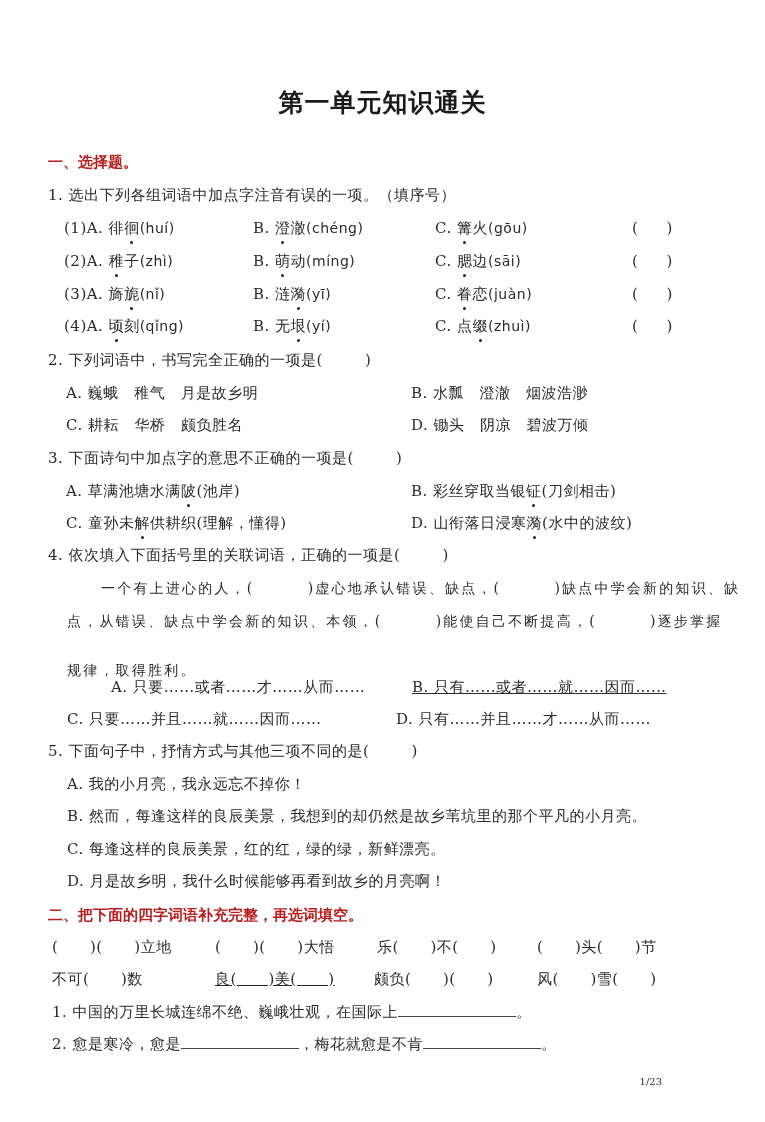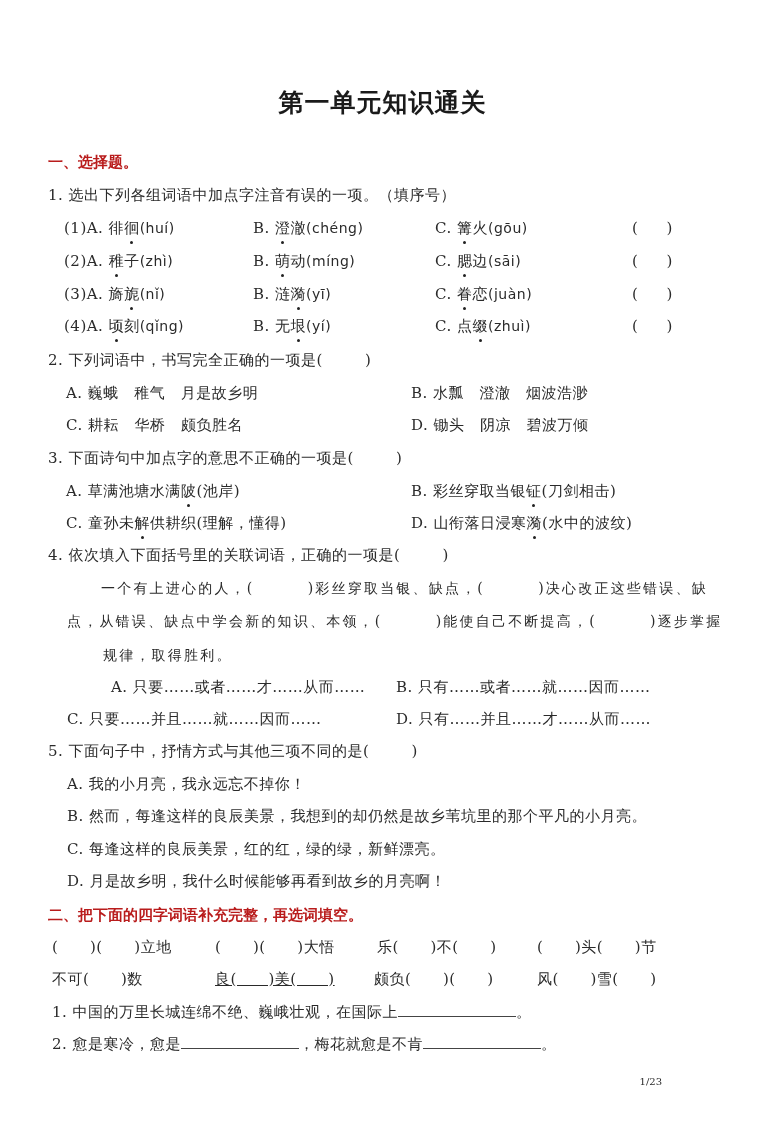--- a/index.html
+++ b/index.html
@@ -105,25 +105,25 @@
   <span>B. 彩丝穿取当银</span><span class="dot">钲</span><span>(刀剑相击)</span>
 </div>
 <div class="abs opt" style="left:66px; top:514px;">
   <span>C. 童孙未</span><span class="dot">解</span><span>供耕织(理解，懂得)</span>
 </div>
 <div class="abs opt" style="left:411px; top:514px;">
   <span>D. 山衔落日浸寒</span><span class="dot">漪</span><span>(水中的波纹)</span>
 </div>
 
 <div class="abs q" style="left:48px; top:546px; white-space:pre;">4. 依次填入下面括号里的关联词语，正确的一项是(        )</div>
-<div class="abs passage" style="left:101px; top:580px; white-space:pre;">一个有上进心的人，(        )彩丝穿取当银、缺点，(        )决心改正这些错误、缺</div>
+<div class="abs passage" style="left:101px; top:580px; white-space:pre;">一个有上进心的人，(        )虚心地承认错误、缺点，(        )缺点中学会新的知识、缺</div>
 <div class="abs passage" style="left:67px; top:613px; white-space:pre;">点，从错误、缺点中学会新的知识、本领，(        )能使自己不断提高，(        )逐步掌握</div>
-<div class="abs passage" style="left:67px; top:647px; white-space:pre;margin-left:36px;">规律，取得胜利。</div>
+<div class="abs passage" style="left:67px; top:662px; white-space:pre;">规律，取得胜利。</div>
 <div class="abs opt" style="left:67px; top:678px;margin-left:44px;">A. 只要……或者……才……从而……</div>
-<div class="abs opt" style="left:396px; top:678px;">B. 只有……或者……就……因而……</div>
+<div class="abs opt" style="left:412px; top:678px;text-decoration:underline;">B. 只有……或者……就……因而……</div>
 <div class="abs opt" style="left:67px; top:710px;">C. 只要……并且……就……因而……</div>
 <div class="abs opt" style="left:396px; top:710px;">D. 只有……并且……才……从而……</div>
 
 <div class="abs q" style="left:48px; top:742px; white-space:pre;">5. 下面句子中，抒情方式与其他三项不同的是(        )</div>
 <div class="abs opt" style="left:67px; top:775px;">A. 我的小月亮，我永远忘不掉你！</div>
 <div class="abs opt" style="left:67px; top:807px;">B. 然而，每逢这样的良辰美景，我想到的却仍然是故乡苇坑里的那个平凡的小月亮。</div>
 <div class="abs opt" style="left:67px; top:840px;">C. 每逢这样的良辰美景，红的红，绿的绿，新鲜漂亮。</div>
 <div class="abs opt" style="left:67px; top:872px;">D. 月是故乡明，我什么时候能够再看到故乡的月亮啊！</div>
 
 <div class="abs section" style="left:48px; top:906px;">二、把下面的四字词语补充完整，再选词填空。</div>

